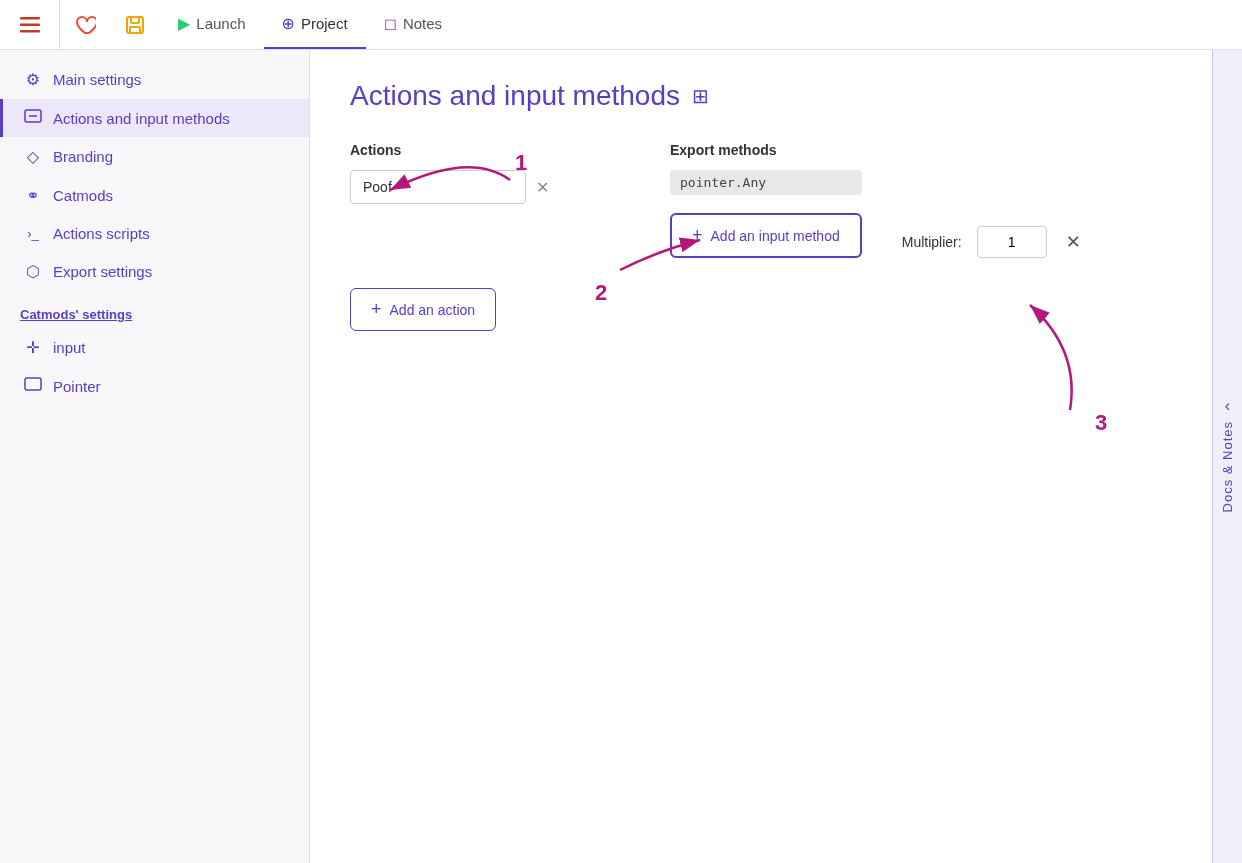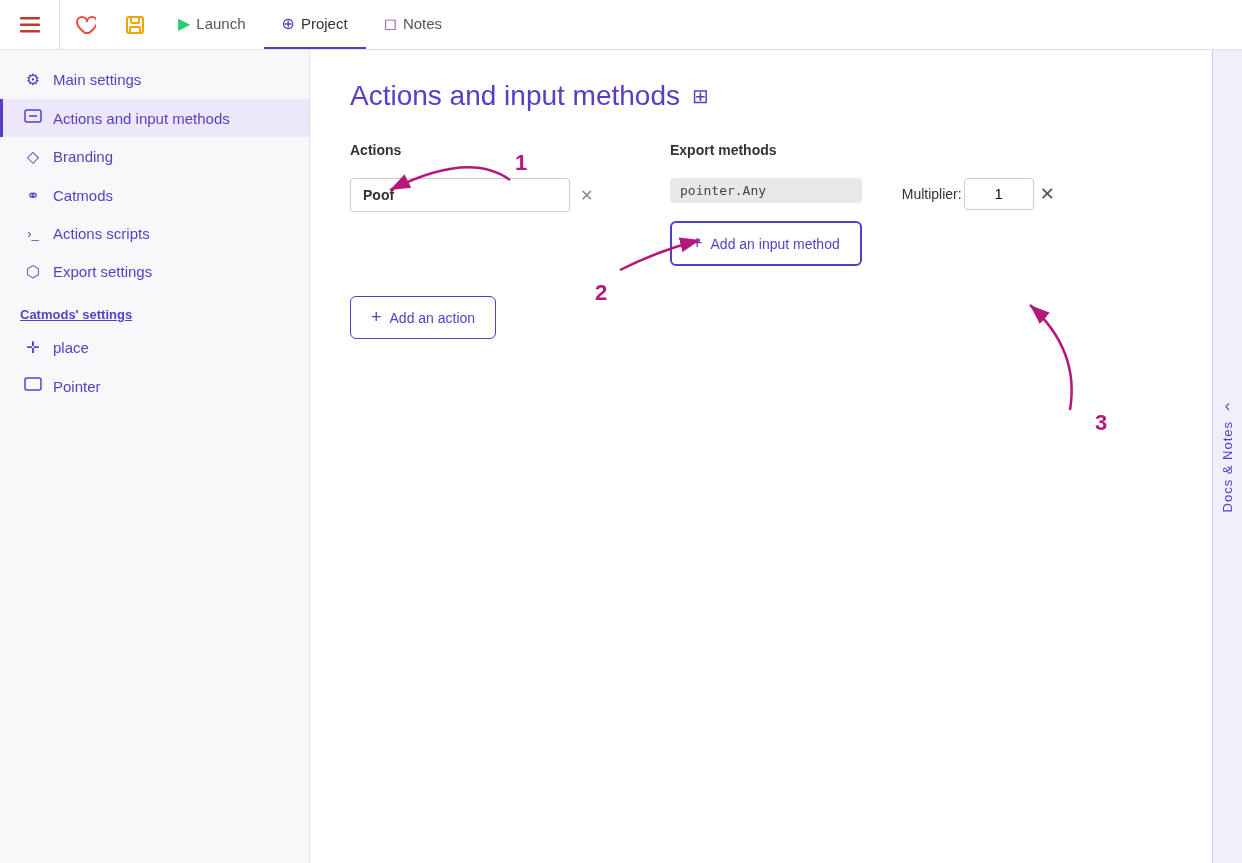--- a/index.html
+++ b/index.html
@@ -123,40 +123,39 @@
     .columns-layout {
       display: flex;
       gap: 60px;
       align-items: flex-start;
     }
 
     .col-label {
       font-size: 14px;
       font-weight: 600;
       color: #333;
-      margin-bottom: 20px;
+      margin-bottom: 12px;
     }
 
     
     .actions-col { min-width: 260px; }
     .action-row {
       display: flex;
       align-items: center;
       gap: 6px;
       margin-bottom: 16px;
     }
     .action-input {
       border: 1px solid #ccc;
       border-radius: 4px;
       padding: 8px 12px;
       font-size: 14px;
-      width: 220px;
+      width: 176px;
       color: #333;
       outline: none;
-      font-weight: bold;
     }
     .close-btn {
       background: none;
       border: none;
       cursor: pointer;
       color: #888;
       font-size: 16px;
       padding: 4px;
       display: flex;
       align-items: center;
@@ -187,21 +186,21 @@
       color: #5b3cc4;
       font-size: 14px;
       cursor: pointer;
       font-weight: 500;
     }
 
     
     .multiplier-section {
       display: flex;
       align-items: center;
-      gap: 2px;
+      gap: 15px;
       margin-left: 40px;
     }
     .multiplier-label {
       font-size: 14px;
       color: #333;
       font-weight: 500;
     }
     .multiplier-input {
       border: 1px solid #ccc;
       border-radius: 4px;
@@ -259,21 +258,21 @@
       top: 0;
       left: 0;
       width: 100%;
       height: 100%;
       pointer-events: none;
     }
 
     
     .input-methods-row {
       display: flex;
-      align-items: flex-start;
+      align-items: flex-end;
       gap: 0;
     }
   </style>
 </head>
 <body>
 
 <div class="topbar">
   <div class="topbar-hamburger">
     <svg width="20" height="16" viewBox="0 0 20 16" fill="#c0392b">
       <rect y="0" width="20" height="2.5" rx="1"></rect>
@@ -347,21 +346,21 @@
 
     <div class="sidebar-item">
       <span class="sidebar-icon">⬡</span>
       <span>Export settings</span>
     </div>
 
     <div class="sidebar-section-label">Catmods' settings</div>
 
     <div class="sidebar-item">
       <span class="sidebar-icon">✛</span>
-      <span>place</span>
+      <span>input</span>
     </div>
 
     <div class="sidebar-item">
       <span class="sidebar-icon">
         <svg width="18" height="14" viewBox="0 0 18 14" fill="none" stroke="#5b3cc4" stroke-width="1.5">
           <rect x="1" y="1" width="16" height="12" rx="2"></rect>
         </svg>
       </span>
       <span>Pointer</span>
     </div>

